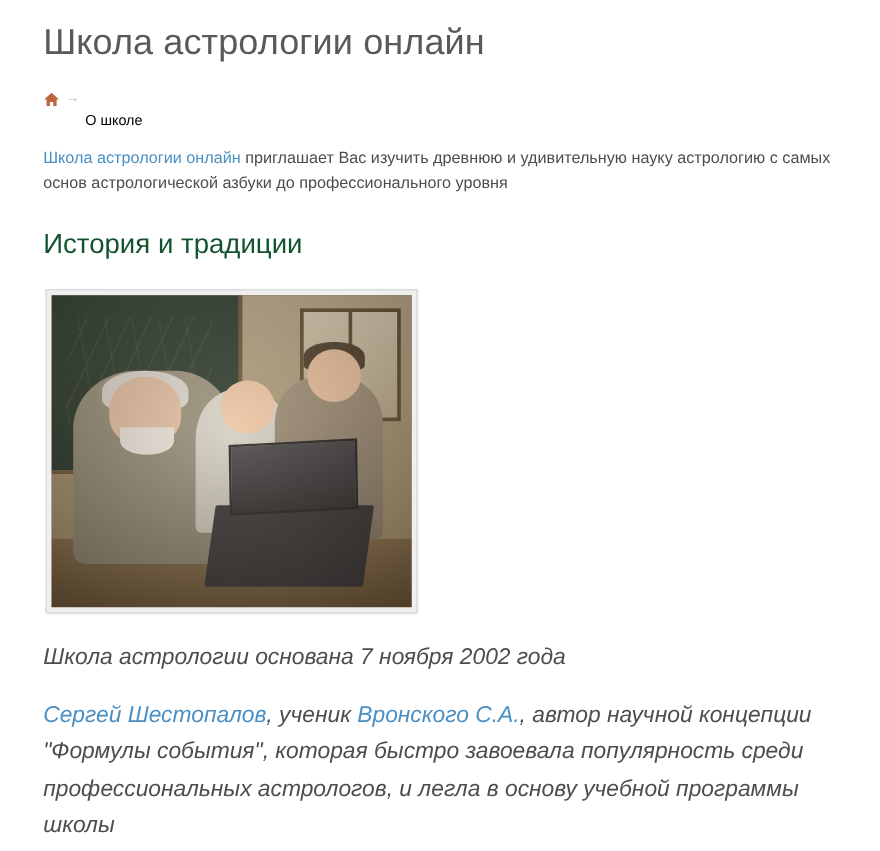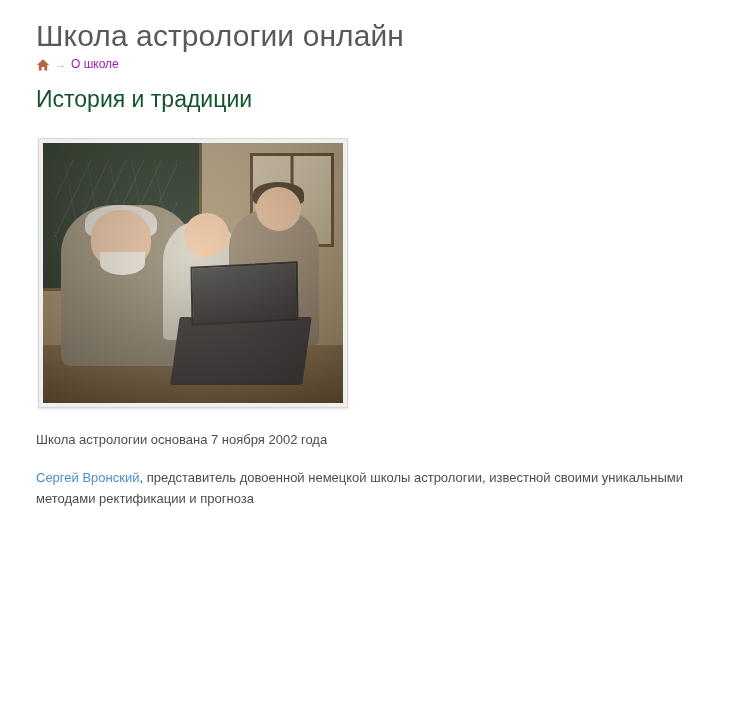--- a/index.html
+++ b/index.html
@@ -41,21 +41,22 @@
     width: 14px;
     height: 14px;
     position: relative;
     top: 1px;
   }
   .breadcrumb .sep {
     color: #b0b0b0;
     font-size: 11px;
   }
   .breadcrumb .crumb-text {
-    color: #a21caf;
+    color: #000000;
+    margin-top: 36px;
   }
   .intro {
     font-size: 13.5px;
     line-height: 1.55;
     color: #4d4d4d;
     margin: 0 0 26px 0;
     max-width: 660px;
   }
   a.link {
     color: #4a90c4;
@@ -181,25 +182,26 @@
     position: absolute; left: 70%; top: 15%; width: 17%; height: 9%;
     background: #4a3a2c;
     border-radius: 50% 50% 20% 20%;
   }
   .ph-shade {
     position: absolute; left: 0; top: 0; right: 0; bottom: 0;
     background: radial-gradient(ellipse at 50% 45%, rgba(255,240,210,0.18) 0%, rgba(40,28,16,0.30) 100%);
   }
   
   .body-text {
-    font-size: 13px;
+    font-size: 19px;
     line-height: 1.6;
     color: #4d4d4d;
     margin: 0 0 16px 0;
     max-width: 660px;
+    font-style: italic;
   }
   .body-text.first {
     margin-bottom: 18px;
   }
 </style>
 </head>
 <body>
 
 <div class="page">
 
@@ -208,20 +210,23 @@
   <div class="breadcrumb">
     <span class="home-icon">
       <svg viewBox="0 0 16 16" width="14" height="14" aria-hidden="true">
         <path d="M8 1.5 L15 8 h-2.2 v6.2 H9.6 V10.4 H6.4 v3.8 H3.2 V8 H1 z" fill="#b9653d"></path>
       </svg>
     </span>
     <span class="sep">→</span>
     <span class="crumb-text">О школе</span>
   </div>
 
+  <p class="intro">
+    <a href="#" class="link">Школа астрологии онлайн</a><span> приглашает Вас изучить древнюю и удивительную науку астрологию с самых основ астрологической азбуки до профессионального уровня</span>
+  </p>
 
   <h2 class="section-title">История и традиции</h2>
 
   <div class="photo-wrap">
     <div class="photo">
       <div class="ph-wall"></div>
       <div class="ph-board"></div>
       <div class="ph-window"></div>
       <div class="ph-table"></div>
       <div class="ph-man-left"></div>
@@ -235,18 +240,21 @@
       <div class="ph-hair-right"></div>
       <div class="ph-head-right"></div>
       <div class="ph-laptop"></div>
       <div class="ph-shade"></div>
     </div>
   </div>
 
   <p class="body-text first">Школа астрологии основана 7 ноября 2002 года</p>
 
 
+  <p class="body-text">
+    <a href="#" class="link">Сергей Шестопалов</a><span>, ученик </span><a href="#" class="link">Вронского С.А.</a><span>, автор научной концепции "Формулы события", которая быстро завоевала популярность среди профессиональных астрологов, и легла в основу учебной программы школы</span>
+  </p>
 
   <p class="body-text">
     <a href="#" class="link">Сергей Вронский</a><span>, представитель довоенной немецкой школы астрологии, известной своими уникальными методами ректификации и прогноза</span>
   </p>
 
 </div>
 
 </body></html>

